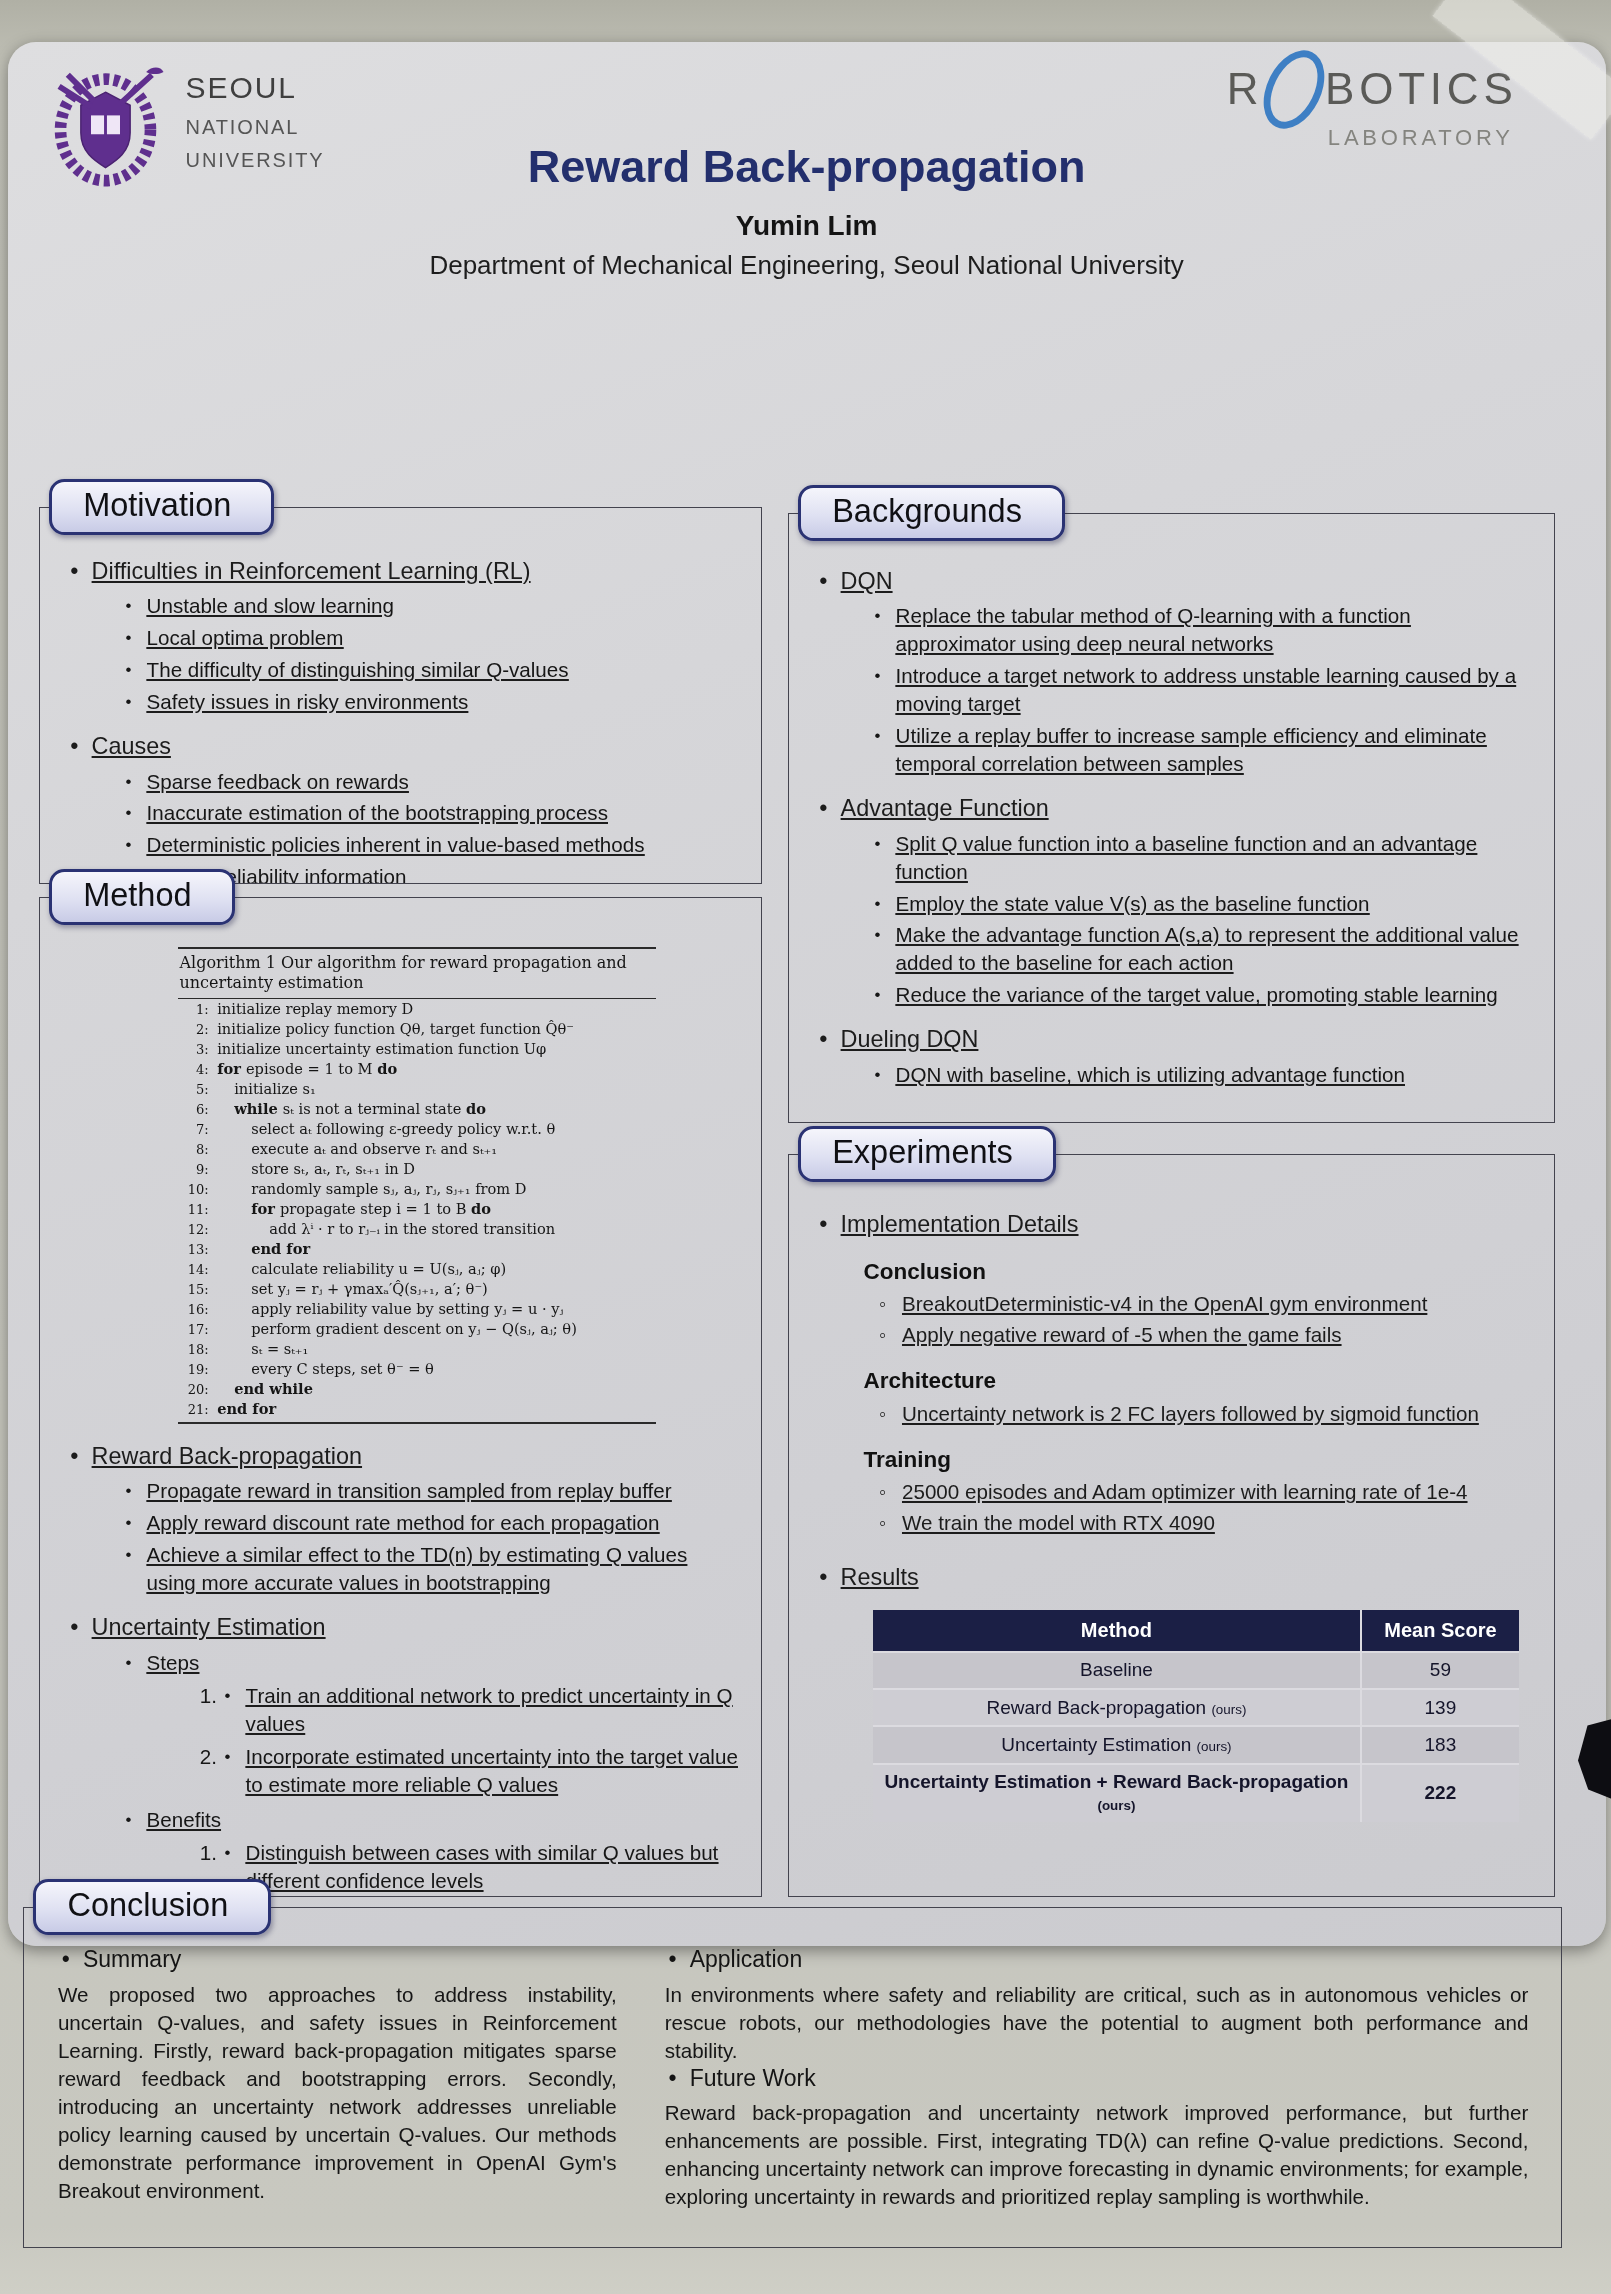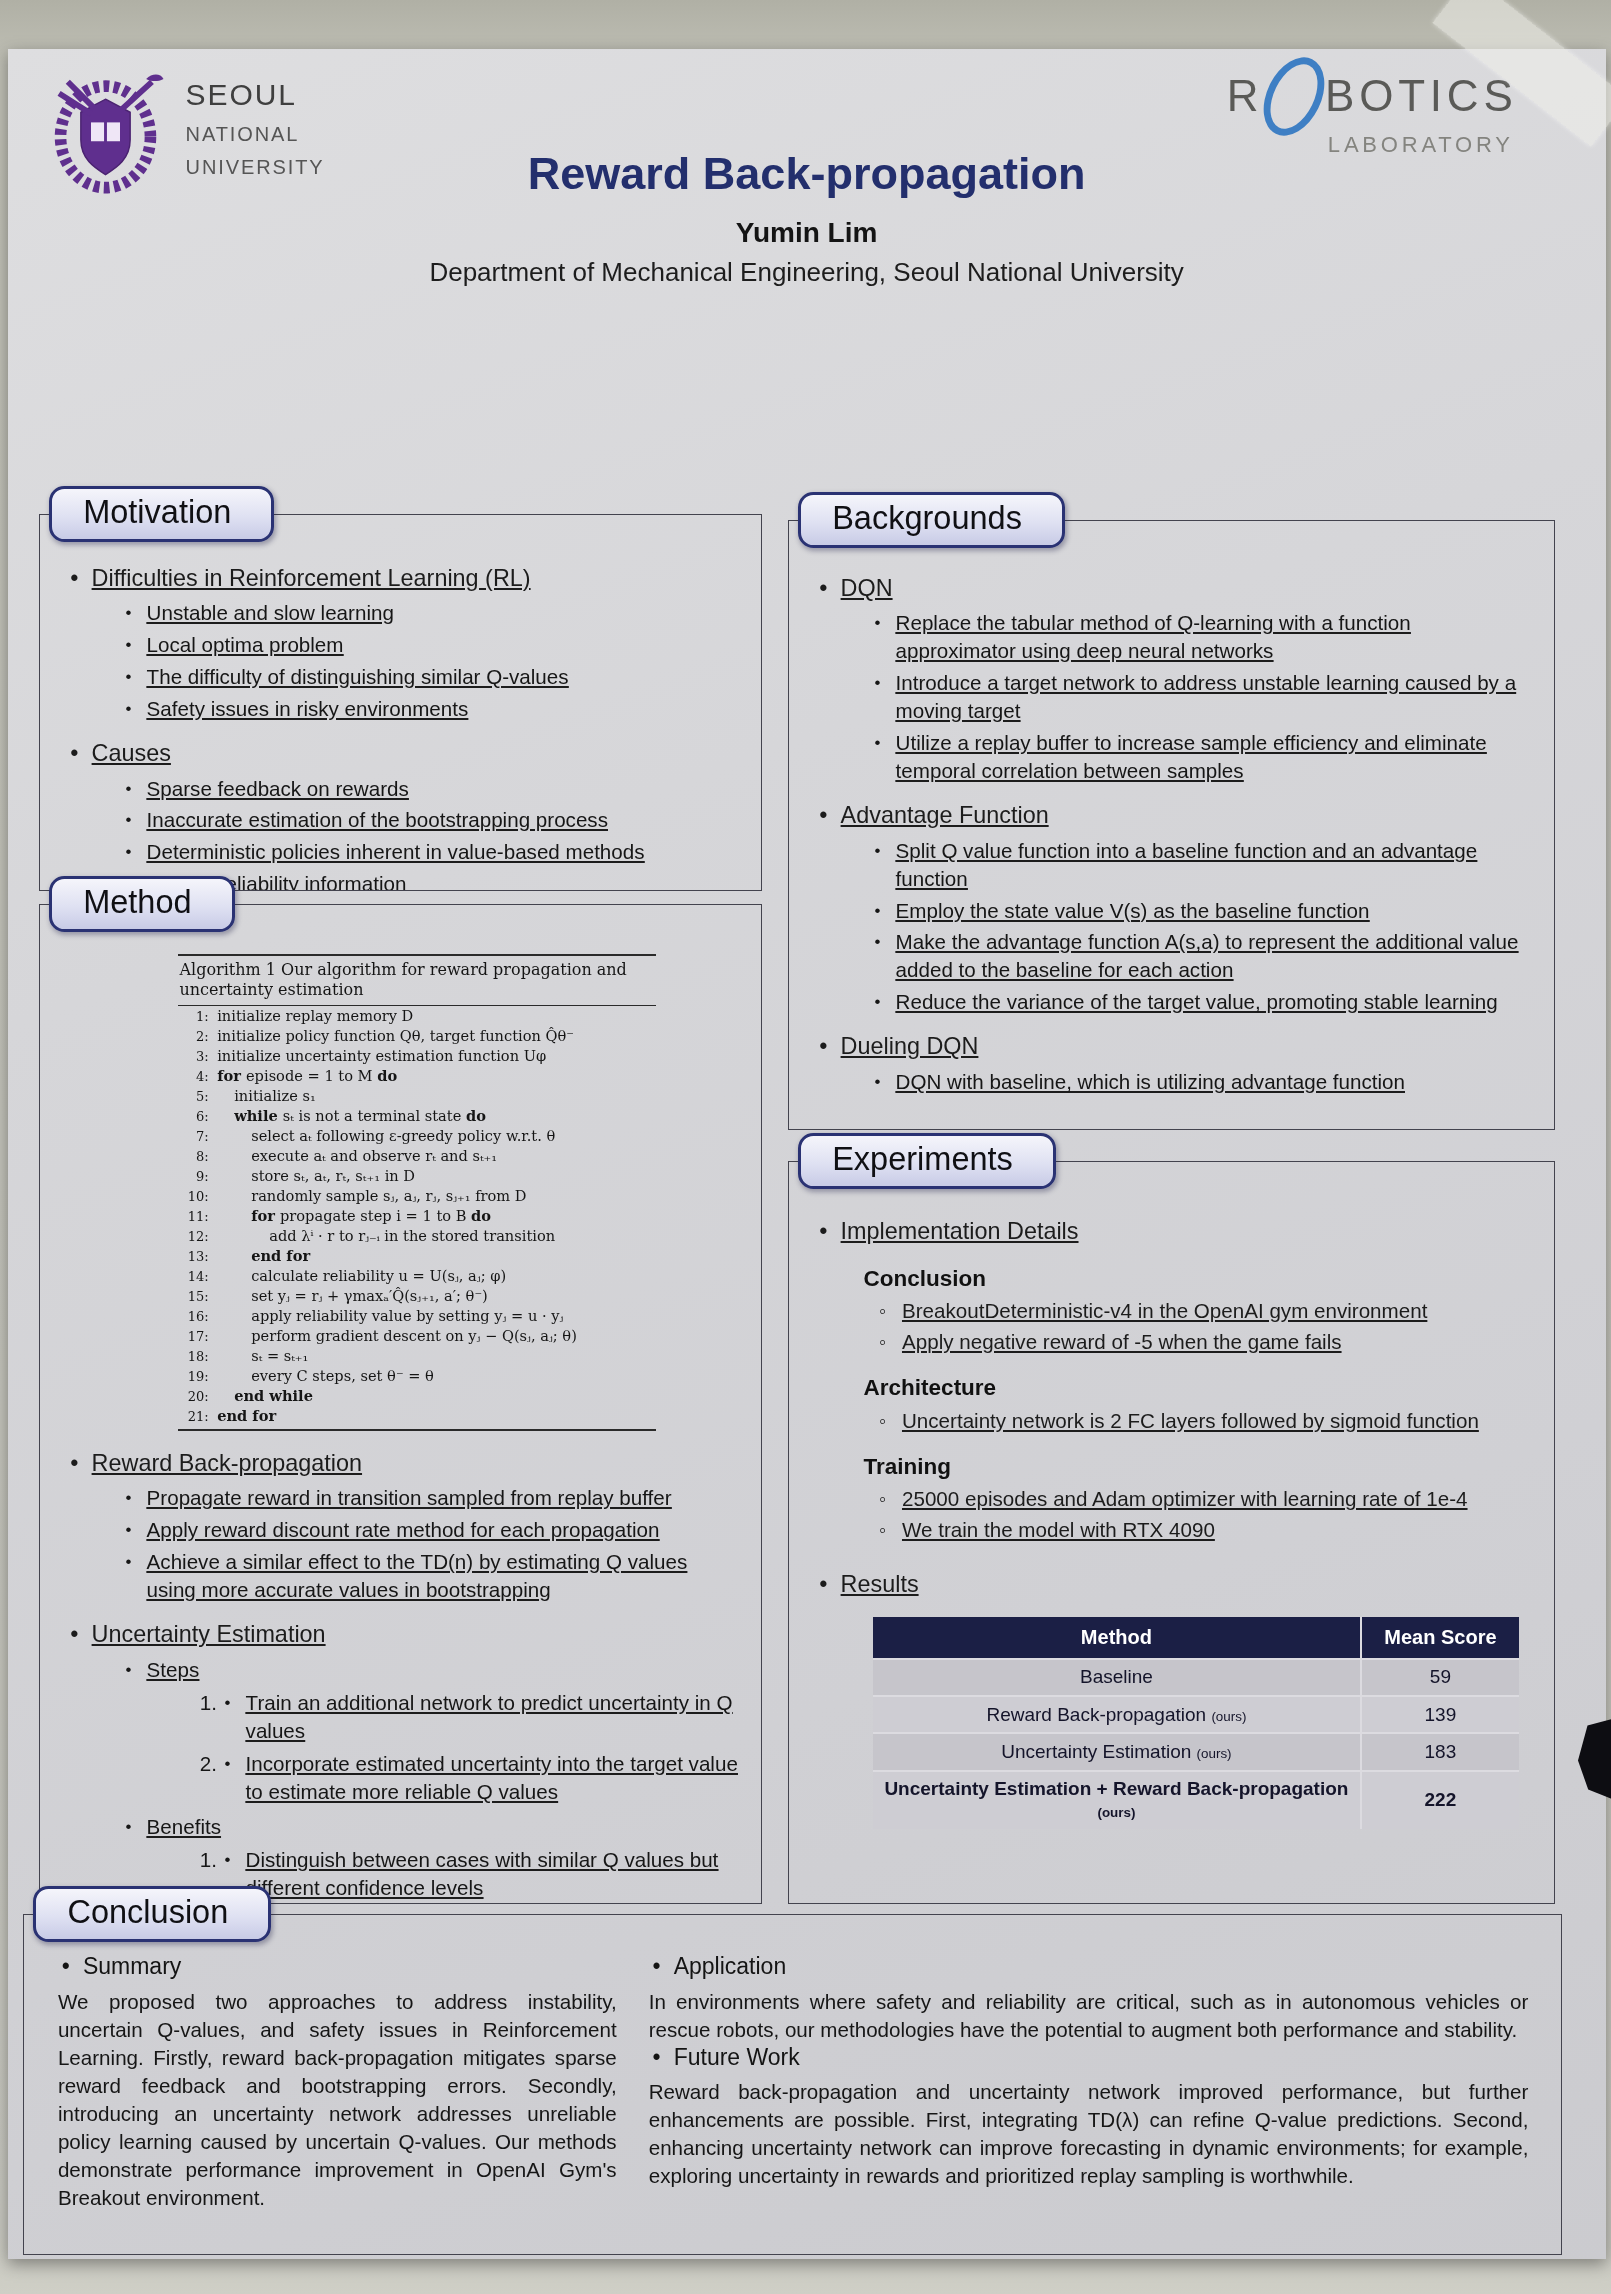--- a/index.html
+++ b/index.html
@@ -2,23 +2,24 @@
 <html style="--navy: #232f6d; --tab-border: #2a3273; --thead-bg: #1b1f45; --logo-blue: #3e7fc4;"><head>
 <meta charset="utf-8">
 <style>
   html,body{margin:0;padding:0;}
   body{
     width:1612px;height:2294px;position:relative;overflow:hidden;
     background:linear-gradient(180deg,#b0b0a5 0%,#c0c0b6 3%,#c8c8c0 97%,#cfcfc6 100%);
     font-family:"Liberation Sans","DejaVu Sans",sans-serif;color:#1c1c1c;
   }
   .poster{
-    position:absolute;left:7.6px;top:49px;width:1598px;height:2210px;
+    position:absolute;left:7.6px;top:42px;width:1598px;height:1904px;
     background:linear-gradient(160deg,#dedee0 0%,#d6d6d9 35%,#d0d0d4 70%,#cbcbcf 100%);
     box-shadow:0 4.8px 15.3px rgba(0,0,0,.38);
+    border-radius:28px;
   }
   
   .snu-logo{position:absolute;left:25px;top:15.3px;width:145px;height:140px;}
   .snu-text{position:absolute;left:178px;top:29px;color:#4c4c4c;}
   .snu-text .t1{font-size:30px;letter-spacing:1.9px;color:#3f3f3f;}
   .snu-text .t2,.snu-text .t3{font-size:20px;letter-spacing:1.9px;margin-top:10.5px;color:#555;}
   .lab-logo{position:absolute;right:88px;top:5.7px;width:401px;text-align:right;color:#5a5a57;}
   .lab-row{display:flex;justify-content:flex-end;align-items:center;font-size:44px;letter-spacing:4.8px;font-weight:500;}
   .lab-o{display:inline-block;width:40px;height:69px;border:7.6px solid var(--logo-blue,#3e7fc4);
          border-radius:50%;transform:rotate(26deg);margin:0 3.8px;}
@@ -67,21 +68,21 @@
   ul.circ li::before{content:"◦";position:absolute;left:1.9px;}
   table.results{border-collapse:collapse;margin:17px 0 0 59px;width:646px;}
   table.results th{background:var(--thead-bg,#1b1f45);color:#fff;font-size:20px;padding:8.6px 5.7px;font-weight:bold;}
   table.results th.score-col{border-left:2.9px solid #dcdbe0;width:145px;}
   table.results td{background:#c6c5cb;font-size:19px;text-align:center;padding:6.7px 7.6px;border-top:2.9px solid #dcdbe0;color:#14142a;}
   table.results tr:nth-child(even) td{background:#cecdd3;}
   table.results td.score{border-left:2.9px solid #dcdbe0;}
   table.results .ours{font-size:13.4px;}
   table.results .bold{font-weight:bold;}
   
-  .conc-cols{display:flex;gap:32px;padding:38px 32.5px 7.6px 34px;}
+  .conc-cols{display:flex;gap:48px;padding:38px 32.5px 7.6px 34px;}
   .conc-left{width:38%;}
   .conc-right{flex:1;}
   .conc-label{font-size:23px;padding-left:25px;position:relative;color:#141414;}
   .conc-label::before{content:"•";position:absolute;left:3.8px;}
   .conc-par{font-size:20.6px;line-height:28px;text-align:justify;margin-top:7.6px;color:#161616;}
   .mt{}
 </style>
 </head>
 <body>
 

